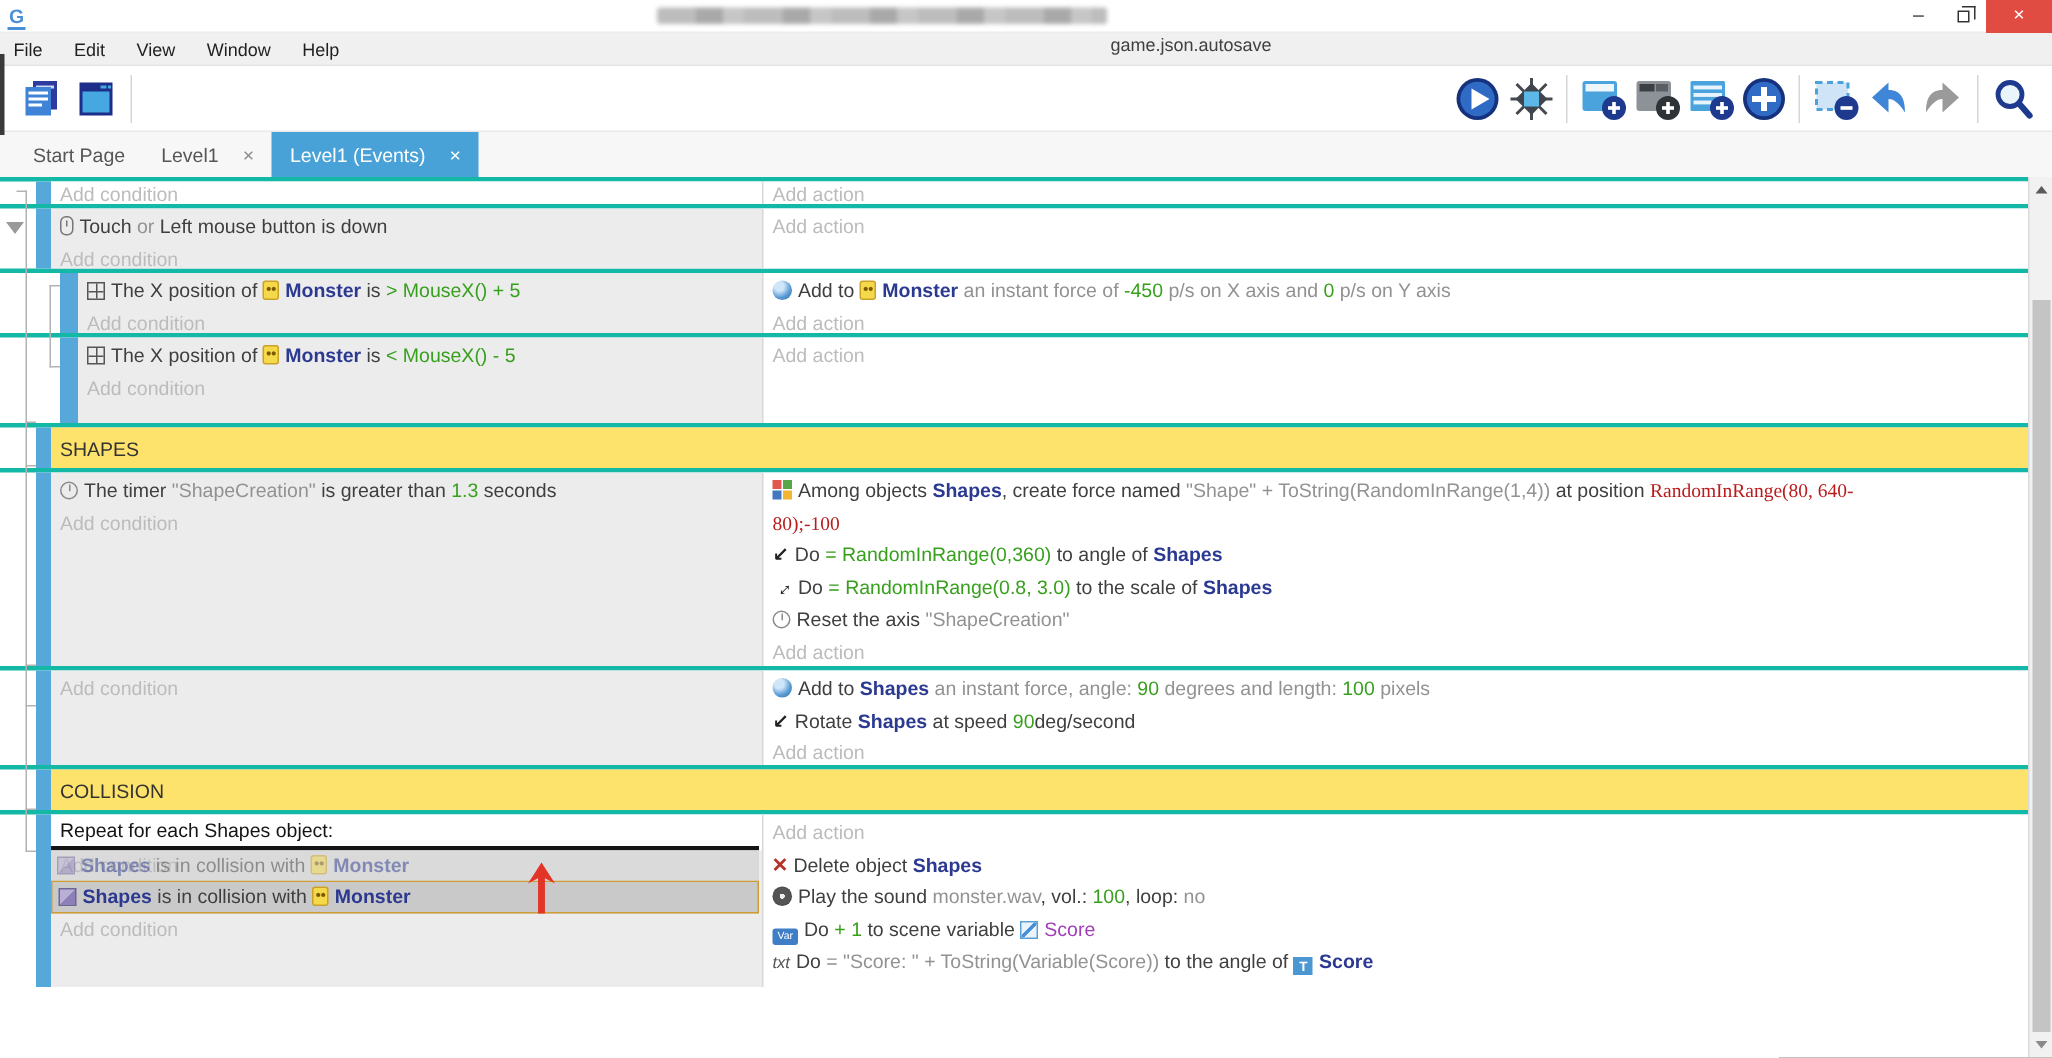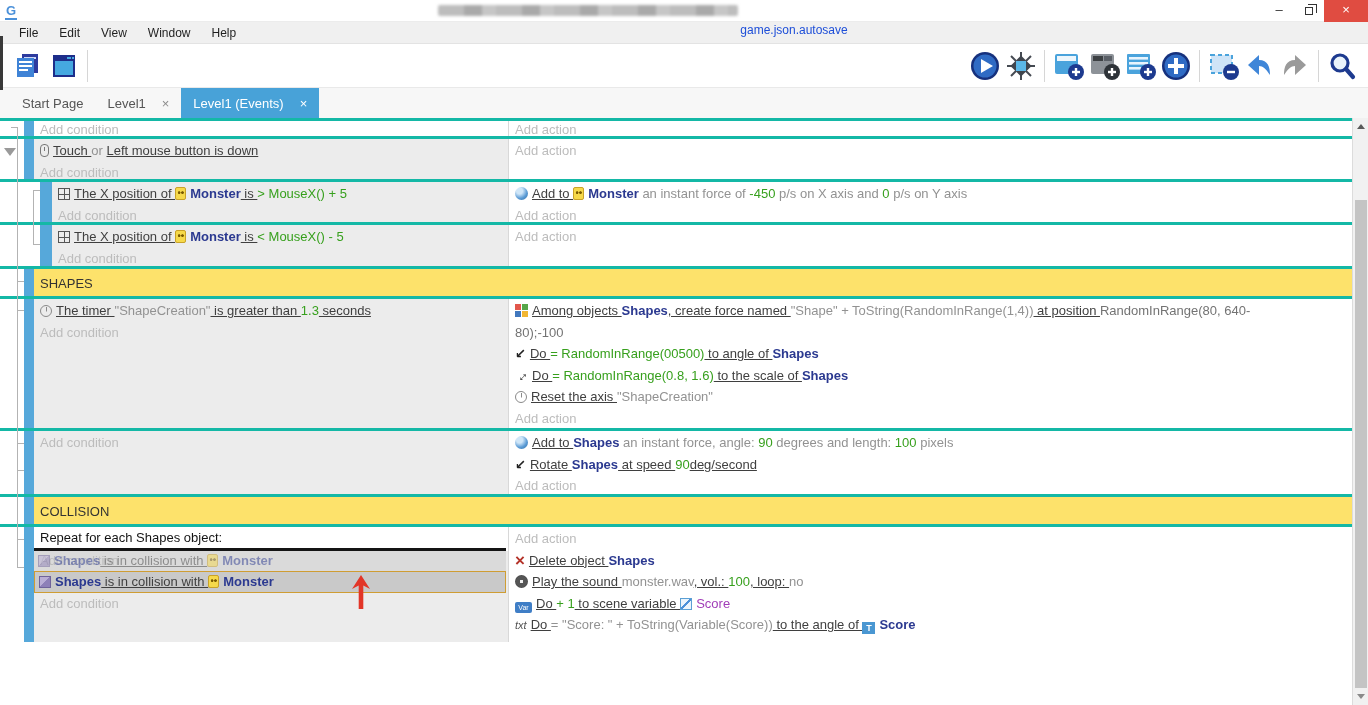--- a/index.html
+++ b/index.html
@@ -8,29 +8,29 @@
        font-family:"Liberation Sans","DejaVu Sans",sans-serif;color:#333;}
 
   
   .titlebar{height:22px;display:flex;align-items:center;background:#fff;font-size:12px;border-bottom:1px solid #ececec;}
   .gd-logo{width:22px;text-align:center;font-weight:bold;color:#4a90d9;font-size:13px;}
   .gd-logo::before{content:"G";border-bottom:2px solid #4a90d9;padding:0 1px;}
   .titlemid{flex:1;display:flex;align-items:center;justify-content:center;gap:0;}
   .redact{width:300px;height:11px;margin-right:2px;border-radius:2px;
           background:repeating-linear-gradient(90deg,#bdbdbd 0 26px,#a9a9a9 26px 44px,#c6c6c6 44px 58px);
           filter:blur(1.5px);}
-  .titletext{color:#1d4ed8;margin-top:38px;}
+  .titletext{color:#404040;margin-top:38px;}
   .wbtn{width:30px;height:22px;line-height:20px;text-align:center;color:#333;font-size:13px;}
   .wrestore{position:relative;}
   .wrestore i{position:absolute;left:11px;top:7px;width:8px;height:8px;border:1px solid #333;background:#fff;}
   .wrestore i::before{content:"";position:absolute;left:2px;top:-4px;width:8px;height:8px;border:1px solid #333;border-left:0;border-bottom:0;}
   .wclose{width:44px;background:#e04c41;color:#fff;font-size:13px;}
 
   
-  .menubar{height:22px;background:#f0f0f0;display:flex;align-items:center;padding-left:19px;gap:21px;
+  .menubar{height:22px;background:#f0f0f0;display:flex;align-items:center;padding-left:9px;gap:21px;
            font-size:12px;color:#1f1f1f;border-bottom:1px solid #e3e3e3;}
   .edge{position:absolute;left:0;top:36px;width:3px;height:54px;background:#3a3a3a;z-index:6;}
 
   
   .toolbar{height:44px;background:#fff;display:flex;align-items:center;padding:0 8px 0 10px;border-bottom:1px solid #e9e9e9;}
   .tb{width:36px;height:38px;display:flex;align-items:center;justify-content:center;border:0;background:transparent;padding:0;}
   .tsep{width:1px;height:32px;background:#d6d6d6;margin:0 5px;}
   .tright{margin-left:auto;display:flex;align-items:center;}
 
   
@@ -62,22 +62,22 @@
   .ghead{height:21px;line-height:21px;background:#fff;padding-left:6px;color:#141414;}
   .dropline{height:3px;background:#141414;margin-right:2px;}
   .gbody{flex:1;background:#ececec;}
   .ghost{position:relative;height:20px;background:#dadada;margin-right:2px;}
   .ghost .under{position:absolute;left:6px;top:0;line-height:20px;}
   .ghost .gc{position:absolute;left:4px;top:0;line-height:20px;opacity:.5;white-space:nowrap;}
   .sel{height:22px;line-height:20px;background:#c9c9c9;border:1px solid #cf9d33;margin-right:2px;padding-left:4px;white-space:nowrap;}
   .gact{padding-top:22px;}
 
   
-  .s-p{color:#3f3f3f;text-decoration:underline;} .s-q{color:#929292;} .s-o{color:#2b3990;font-weight:bold;}
-  .s-g{color:#37a01d;} .s-r{color:#737373;} .s-v{color:#a13db8;} .s-k{color:#141414;}
+  .s-p{color:#3f3f3f;} .s-q{color:#929292;} .s-o{color:#2b3990;font-weight:bold;}
+  .s-g{color:#37a01d;} .s-r{color:#b91c1c;font-family:Liberation Serif, serif;} .s-v{color:#a13db8;} .s-k{color:#141414;}
 
   
   .ic{display:inline-block;vertical-align:-2px;margin-right:4px;line-height:1;}
   .ic-mouse{width:9px;height:13px;border:1px solid #777;border-radius:4px;
             background:linear-gradient(#777,#777) 50% 25%/1px 4px no-repeat;}
   .ic-pos{width:12px;height:12px;border:1px solid #555;
           background:linear-gradient(#555,#555) center/100% 1px no-repeat,linear-gradient(#555,#555) center/1px 100% no-repeat;}
   .ic-force{width:13px;height:13px;border-radius:50%;
             background:radial-gradient(circle at 35% 30%,#cfe6f8 0 25%,#5b9bd5 60%,#2e6da4 100%);}
   .ic-timer{width:12px;height:12px;border:1px solid #8a8a8a;border-radius:50%;
@@ -306,21 +306,21 @@
       <div class="cond">
         <div class="ln"><span class="ic ic-pos"></span><span class="s-p">The X position of </span><span class="ic ic-monster"></span><span class="s-o">Monster</span><span class="s-p"> is </span><span class="s-g">&gt; MouseX() + 5</span></div>
         <div class="ln"><span class="ph">Add condition</span></div>
       </div>
       <div class="act">
         <div class="ln"><span class="ic ic-force"></span><span class="s-p">Add to </span><span class="ic ic-monster"></span><span class="s-o">Monster</span><span class="s-q"> an instant force of </span><span class="s-g">-450</span><span class="s-q"> p/s on X axis and </span><span class="s-g">0</span><span class="s-q"> p/s on Y axis</span></div>
         <div class="ln"><span class="ph">Add action</span></div>
       </div>
     </div>
 
-    <div class="ev sub" style="height:44px">
+    <div class="ev sub" style="height:60px">
       <div class="gut"></div>
         <div class="subgap" style="width:16px"></div>
         <div class="subbar"></div>
       <div class="cond">
         <div class="ln"><span class="ic ic-pos"></span><span class="s-p">The X position of </span><span class="ic ic-monster"></span><span class="s-o">Monster</span><span class="s-p"> is </span><span class="s-g">&lt; MouseX() - 5</span></div>
         <div class="ln"><span class="ph">Add condition</span></div>
       </div>
       <div class="act">
         <div class="ln"><span class="ph">Add action</span></div>
       </div>
@@ -334,22 +334,22 @@
 
     <div class="ev" style="height:132px">
       <div class="gut"></div>
         <div class="bar"></div>
       <div class="cond">
         <div class="ln"><span class="ic ic-timer"></span><span class="s-p">The timer </span><span class="s-q">"ShapeCreation"</span><span class="s-p"> is greater than </span><span class="s-g">1.3</span><span class="s-p"> seconds</span></div>
         <div class="ln"><span class="ph">Add condition</span></div>
       </div>
       <div class="act">
         <div class="lnwrap"><span class="ic ic-create"></span><span class="s-p">Among objects </span><span class="s-o">Shapes</span><span class="s-p">, create force named </span><span class="s-q">"Shape" + ToString(RandomInRange(1,4))</span><span class="s-p"> at position </span><span class="s-r">RandomInRange(80, 640-</span><br><span class="s-r">80);-100</span></div>
-        <div class="ln"><span class="ic ic-angle"></span><span class="s-p">Do </span><span class="s-g">= RandomInRange(00500)</span><span class="s-p"> to angle of </span><span class="s-o">Shapes</span></div>
-        <div class="ln"><span class="ic ic-scale"></span><span class="s-p">Do </span><span class="s-g">= RandomInRange(0.8, 1.6)</span><span class="s-p"> to the scale of </span><span class="s-o">Shapes</span></div>
+        <div class="ln"><span class="ic ic-angle"></span><span class="s-p">Do </span><span class="s-g">= RandomInRange(0,360)</span><span class="s-p"> to angle of </span><span class="s-o">Shapes</span></div>
+        <div class="ln"><span class="ic ic-scale"></span><span class="s-p">Do </span><span class="s-g">= RandomInRange(0.8, 3.0)</span><span class="s-p"> to the scale of </span><span class="s-o">Shapes</span></div>
         <div class="ln"><span class="ic ic-timer"></span><span class="s-p">Reset the axis </span><span class="s-q">"ShapeCreation"</span></div>
         <div class="ln"><span class="ph">Add action</span></div>
       </div>
     </div>
 
 
     <div class="ev" style="height:66px">
       <div class="gut"></div>
         <div class="bar"></div>
       <div class="cond">

